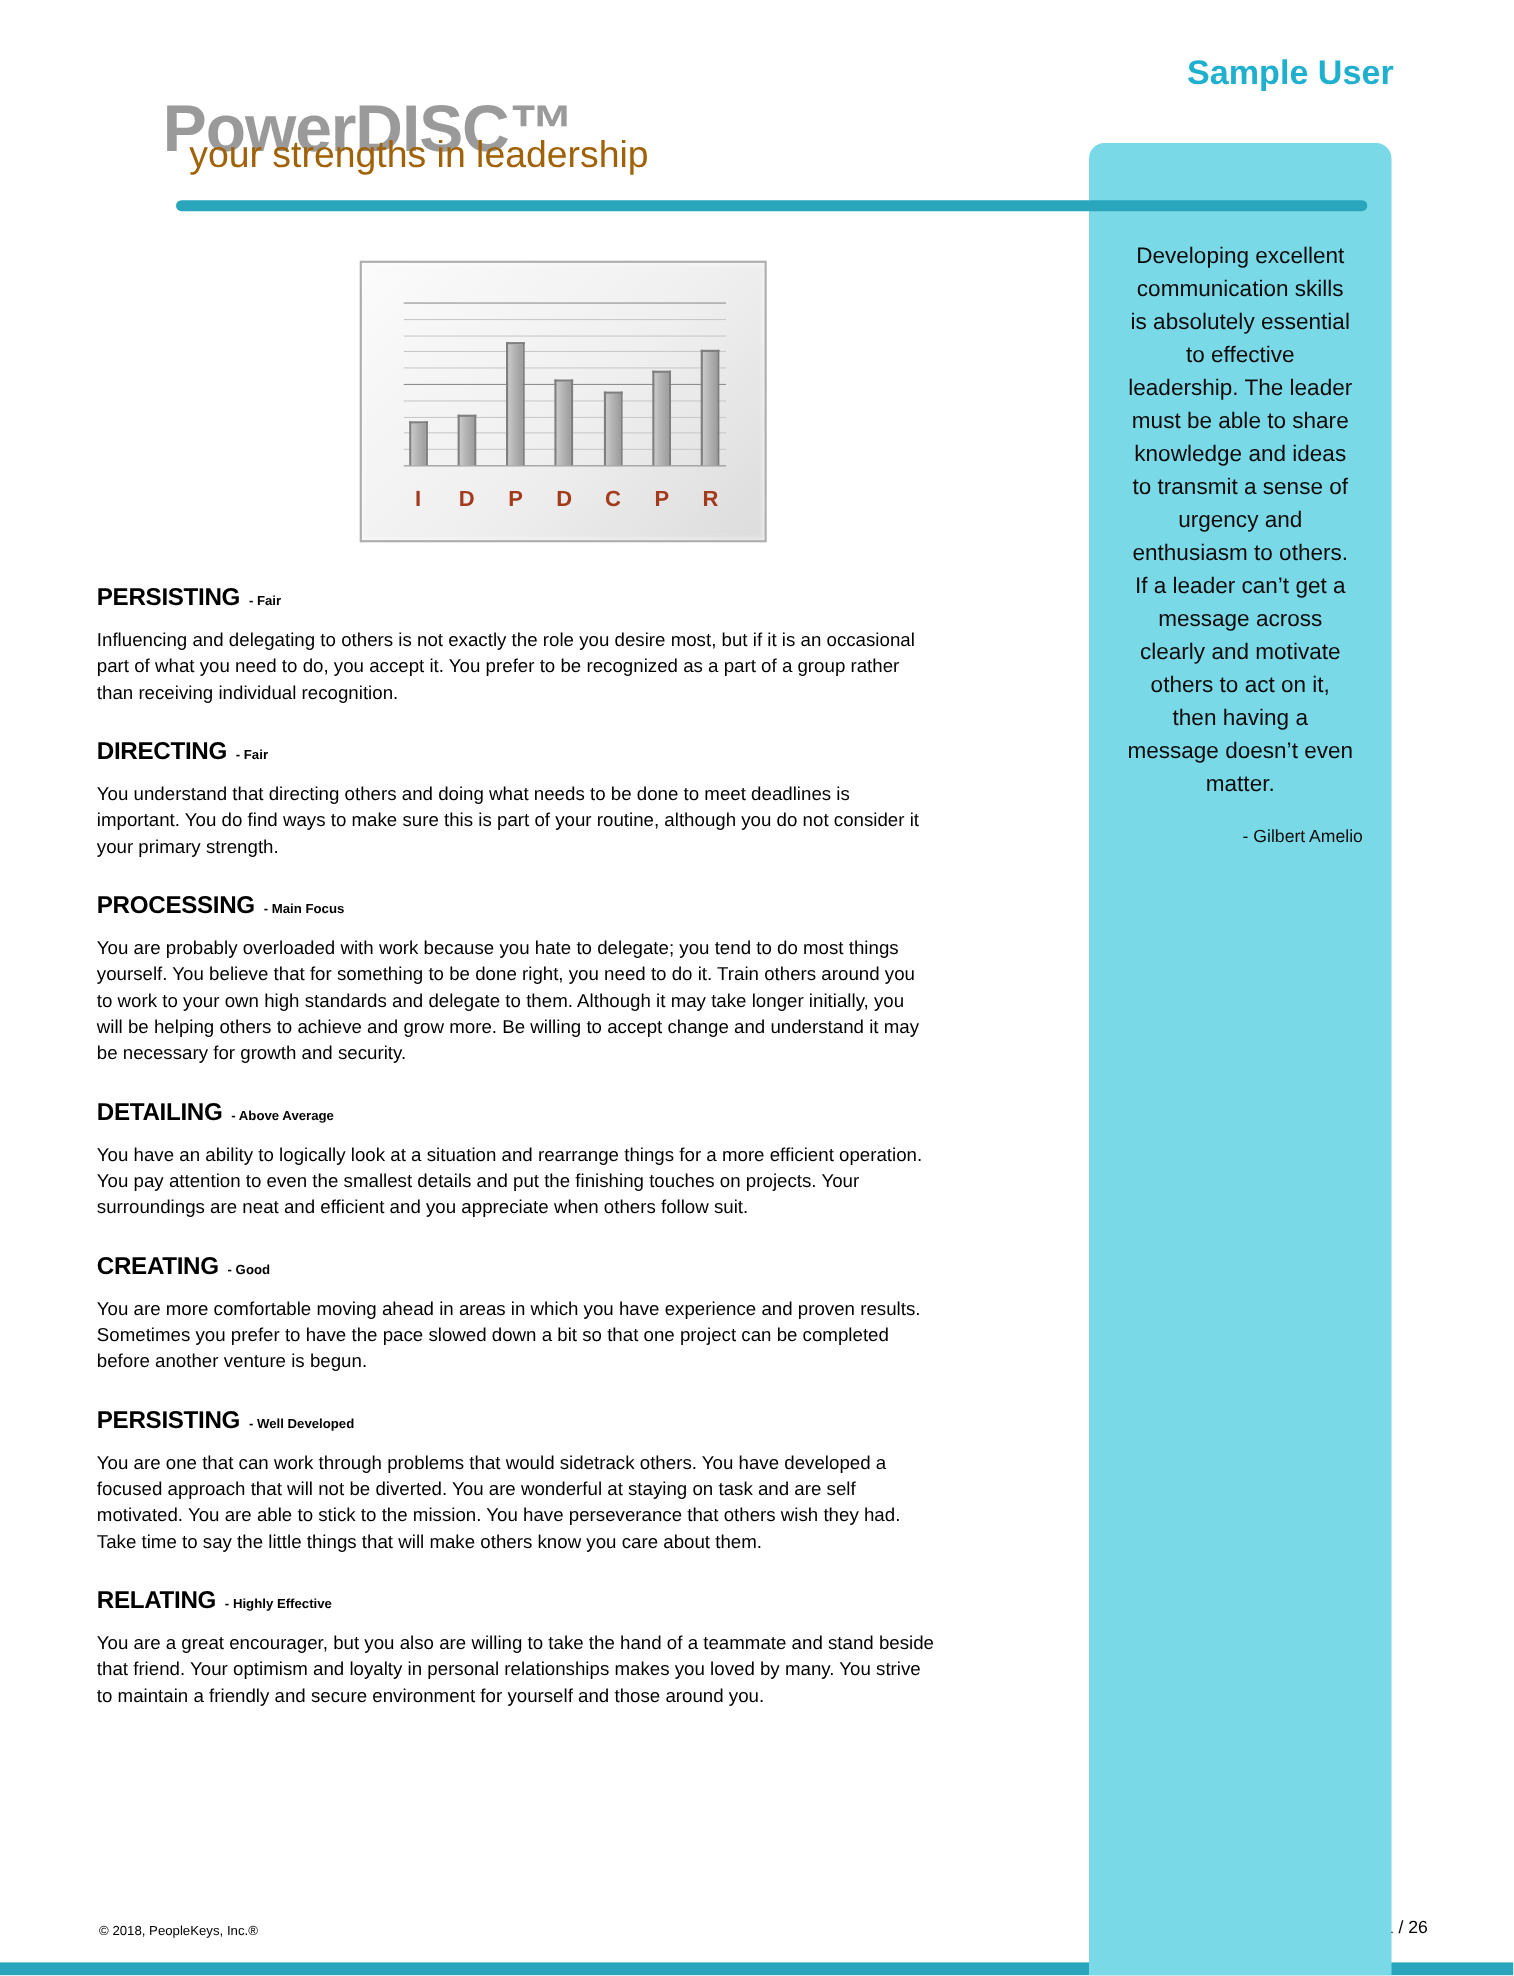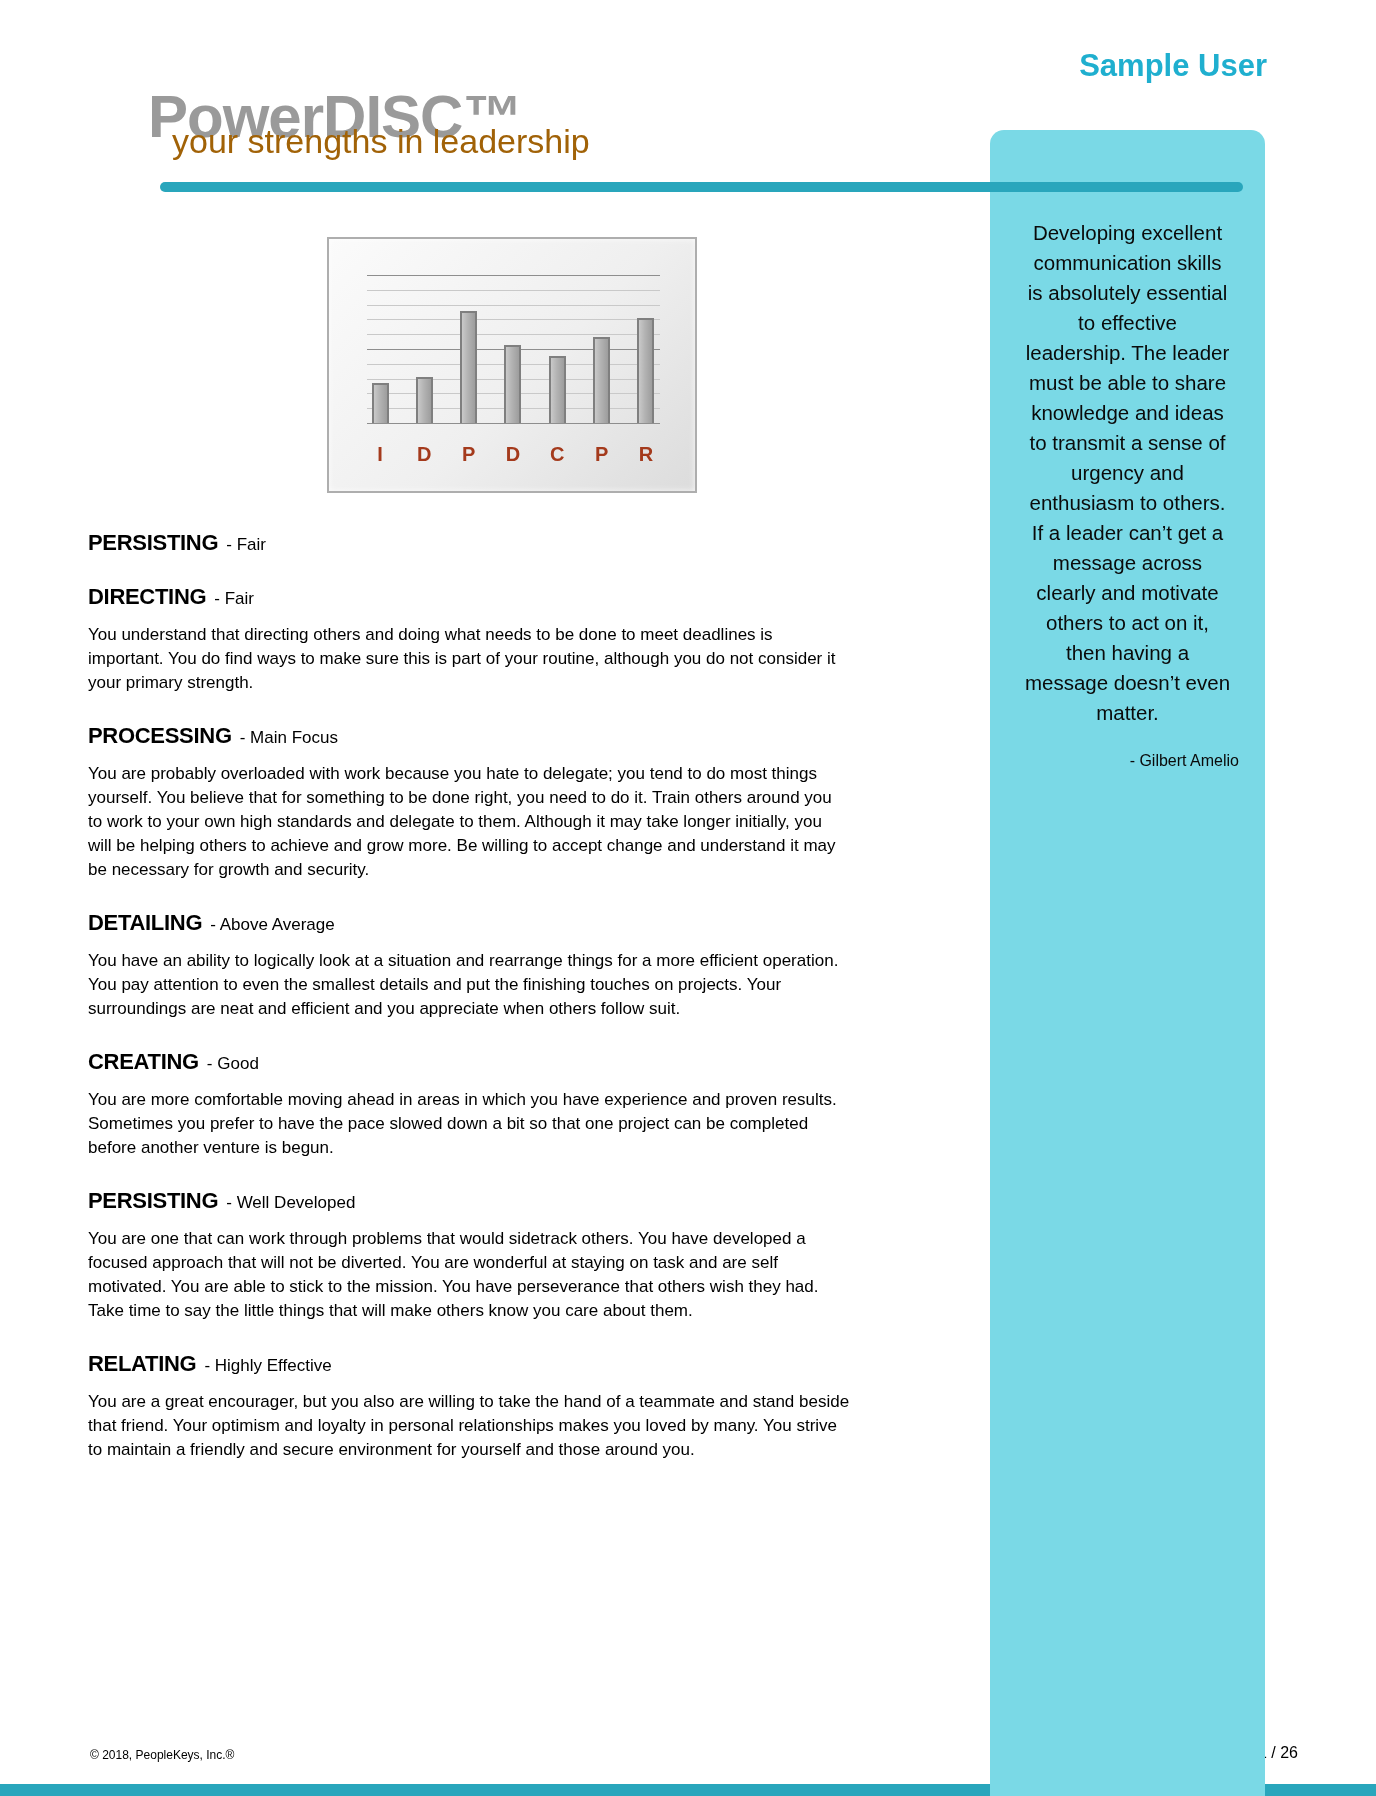--- a/index.html
+++ b/index.html
@@ -28,21 +28,21 @@
   .plot{position:absolute;left:38px;top:36px;width:293px;height:148px;}
   .gridline{position:absolute;left:0;width:100%;height:1px;background:#c9c9c9;}
   .gridline.dark{background:#8e8e8e;}
   .bar{position:absolute;bottom:0;width:17px;box-sizing:border-box;border:2px solid #7f7f7f;border-bottom:none;
        background:linear-gradient(90deg,#c9c9c9 0%,#b3b3b3 45%,#9d9d9d 100%);}
   .letter{position:absolute;top:204px;width:30px;text-align:center;font-size:20px;font-weight:bold;color:#a43a1c;}
 
   
   .content{position:absolute;left:88px;top:532px;width:762px;}
   .section-heading{font-size:22px;line-height:22px;font-weight:bold;letter-spacing:-0.3px;color:#000;}
-  .section-heading .qualifier{font-size:17px;font-weight:normal;letter-spacing:0;margin-left:8px;}
+  .section-heading .qualifier{font-size:12px;font-weight:bold;letter-spacing:0;margin-left:8px;}
   .section + .section .section-heading{margin-top:30px;}
   .section-body{margin:13px 0 0 0;font-size:17px;line-height:24px;color:#000;}
 
   
   .footer-left{position:absolute;left:90px;top:1748px;font-size:12px;}
   .footer-right{position:absolute;right:78px;top:1744px;font-size:16px;}
   .bottom-bar{position:absolute;left:0;bottom:0;width:100%;height:12px;background:#29a6bc;}
 </style>
 </head>
 <body>
@@ -104,20 +104,21 @@
       <div class="letter" style="left: 124.66px;">P</div>
       <div class="letter" style="left: 168.99px;">D</div>
       <div class="letter" style="left: 213.32px;">C</div>
       <div class="letter" style="left: 257.65px;">P</div>
       <div class="letter" style="left: 301.98px;">R</div>
     </div>
 
   <div class="content">
     <div class="section">
       <div class="section-heading"><span>PERSISTING</span><span class="qualifier">- Fair</span></div>
+      <p class="section-body">Influencing and delegating to others is not exactly the role you desire most, but if it is an occasional part of what you need to do, you accept it. You prefer to be recognized as a part of a group rather than receiving individual recognition.</p>
     </div>
     <div class="section">
       <div class="section-heading"><span>DIRECTING</span><span class="qualifier">- Fair</span></div>
       <p class="section-body">You understand that directing others and doing what needs to be done to meet deadlines is important. You do find ways to make sure this is part of your routine, although you do not consider it your primary strength.</p>
     </div>
     <div class="section">
       <div class="section-heading"><span>PROCESSING</span><span class="qualifier">- Main Focus</span></div>
       <p class="section-body">You are probably overloaded with work because you hate to delegate; you tend to do most things yourself. You believe that for something to be done right, you need to do it. Train others around you to work to your own high standards and delegate to them. Although it may take longer initially, you will be helping others to achieve and grow more. Be willing to accept change and understand it may be necessary for growth and security.</p>
     </div>
     <div class="section">

